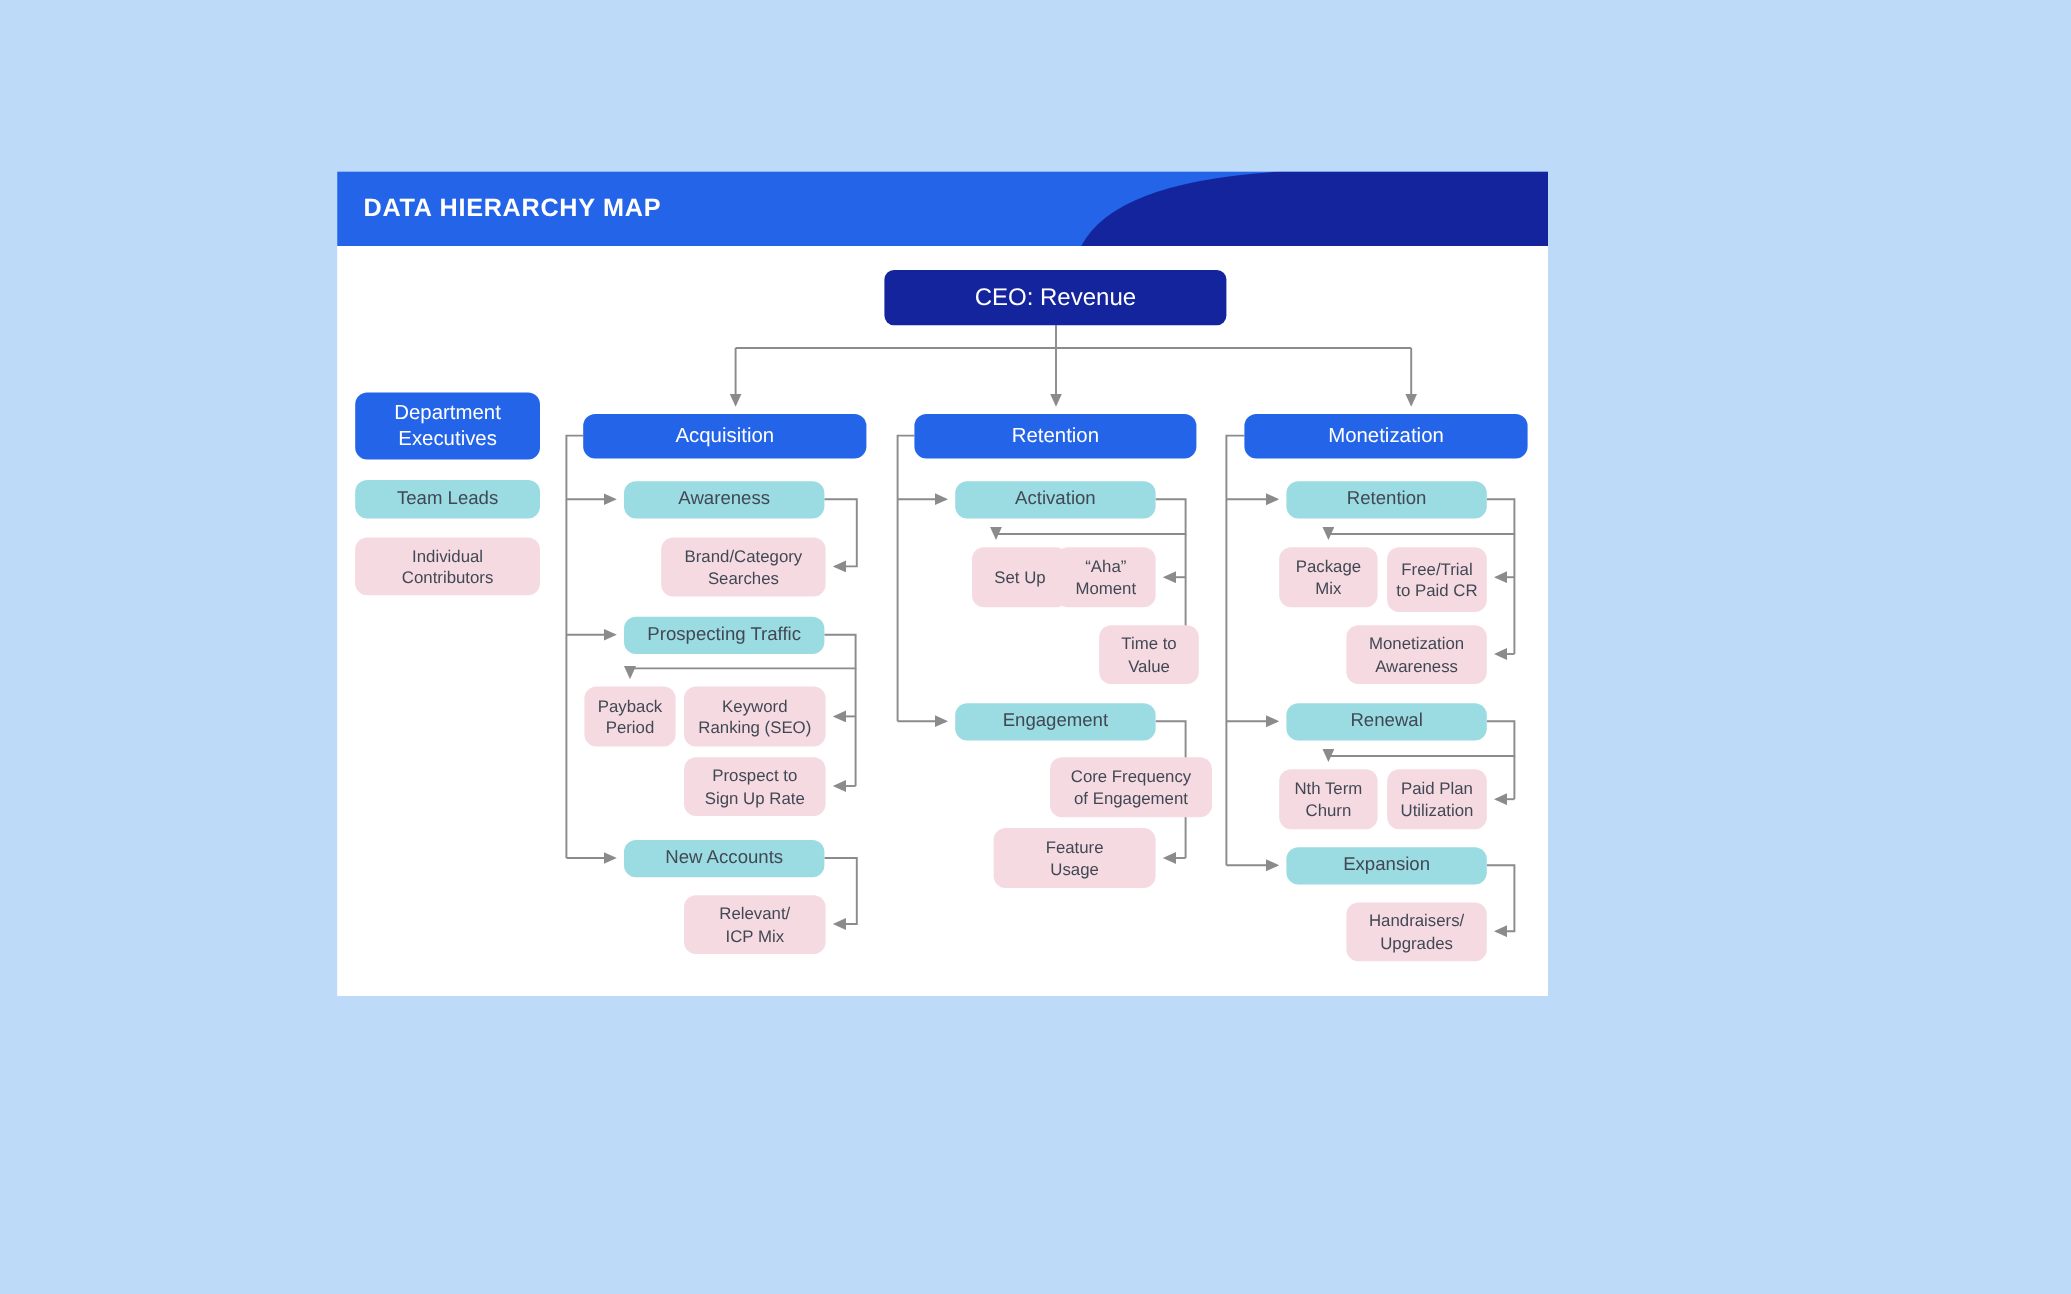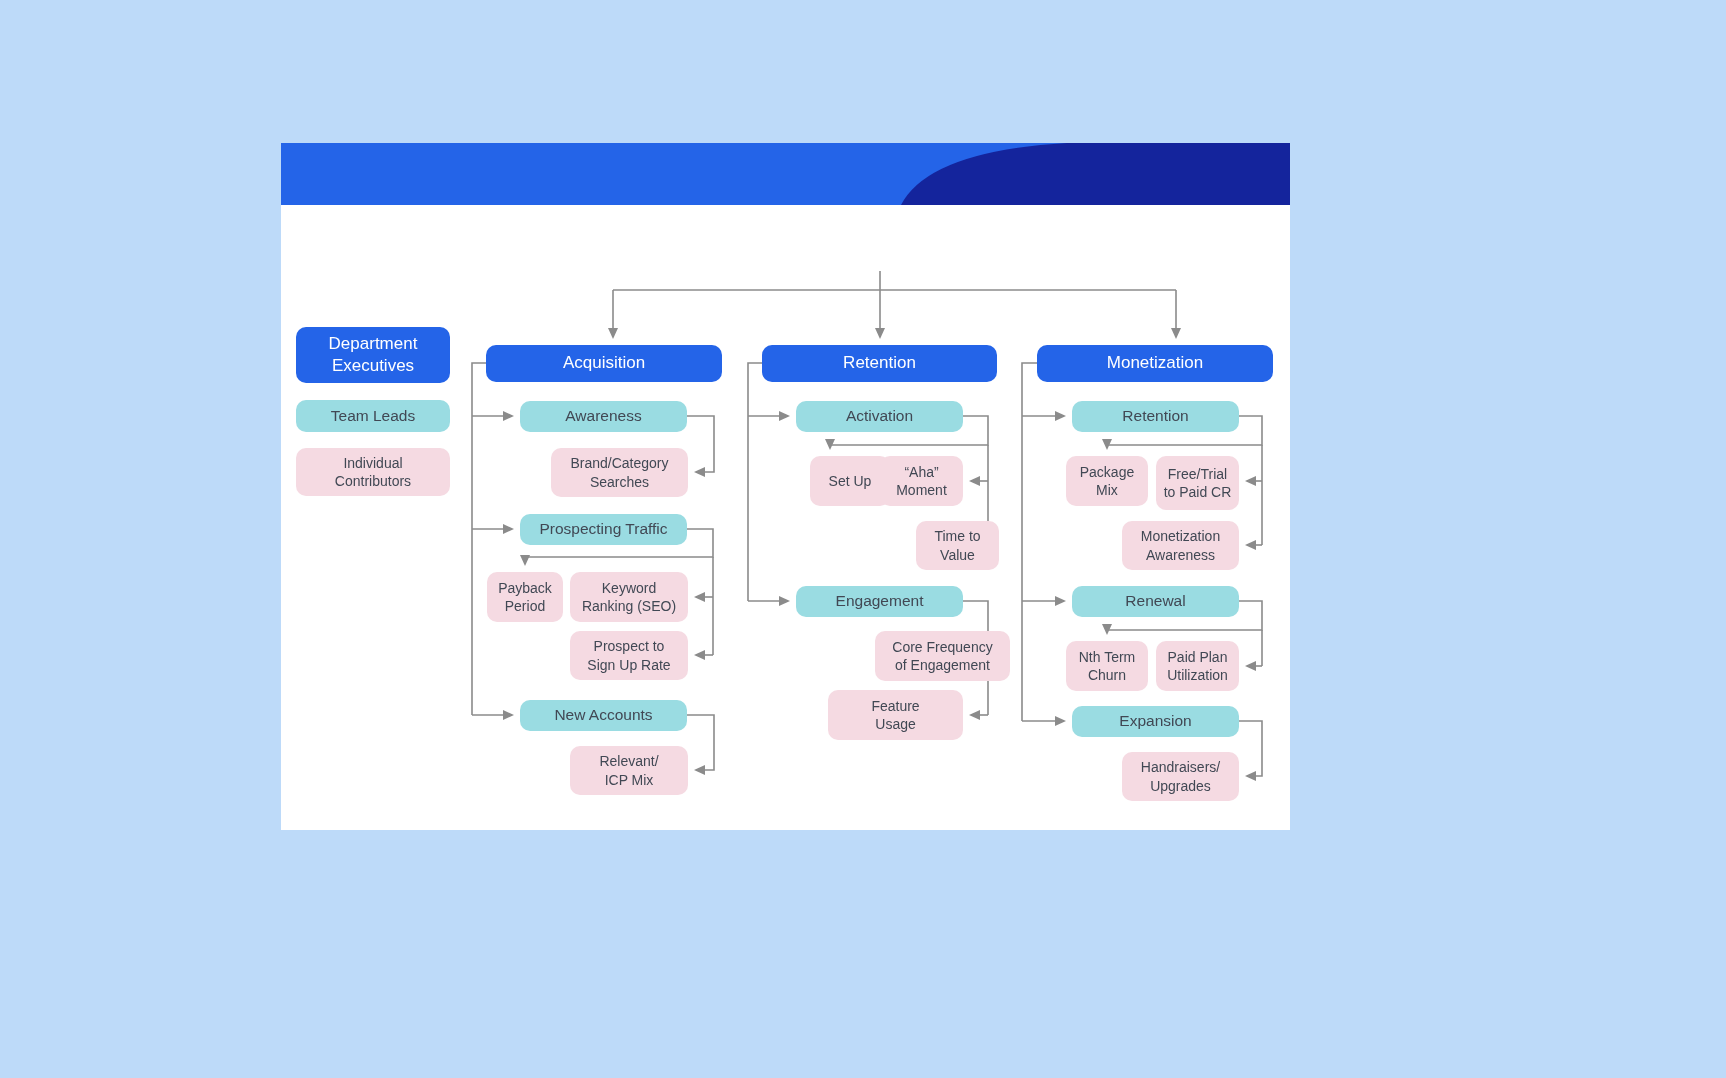--- a/index.html
+++ b/index.html
@@ -37,20 +37,21 @@
 </style>
 </head>
 <body>
 
 <div class="card">
 
   <div class="header">
     <svg viewBox="0 0 1009 62" preserveAspectRatio="none">
       <path d="M1009,0 L786,0 Q648,8 620,62 L1009,62 Z" fill="#14249c"></path>
     </svg>
+    <div class="title">DATA HIERARCHY MAP</div>
   </div>
 
   <div class="diagram">
 
     <svg class="wires" viewBox="0 0 1009 687">
       <defs>
         <marker id="arr" markerUnits="userSpaceOnUse" markerWidth="12" markerHeight="11" refX="9" refY="5" orient="auto">
           <path d="M0,0 L11,5 L0,10 Z" fill="#8b8b8b"></path>
         </marker>
       </defs>
@@ -101,20 +102,21 @@
 
         <polyline points="958,458 981,458 981,487 826,487 826,490" marker-end="url(#arr)"></polyline>
         <polyline points="981,487 981,523"></polyline>
         <polyline points="981,523 966,523" marker-end="url(#arr)"></polyline>
 
         <polyline points="958,578 981,578 981,633 966,633" marker-end="url(#arr)"></polyline>
       </g>
     </svg>
   </div>
 
+  <div class="node n-root" style="left:456px;top:82px;width:285px;height:46px;">CEO: Revenue</div>
 
   <div class="node n-exec" style="left:15px;top:184px;width:154px;height:56px;">Department
 Executives</div>
   <div class="node n-lead" style="left:15px;top:257px;width:154px;height:32px;">Team Leads</div>
   <div class="node n-ic" style="left:15px;top:305px;width:154px;height:48px;">Individual
 Contributors</div>
 
   <div class="node n-exec" style="left:205px;top:202px;width:236px;height:37px;">Acquisition</div>
   <div class="node n-exec" style="left:481px;top:202px;width:235px;height:37px;">Retention</div>
   <div class="node n-exec" style="left:756px;top:202px;width:236px;height:37px;">Monetization</div>

